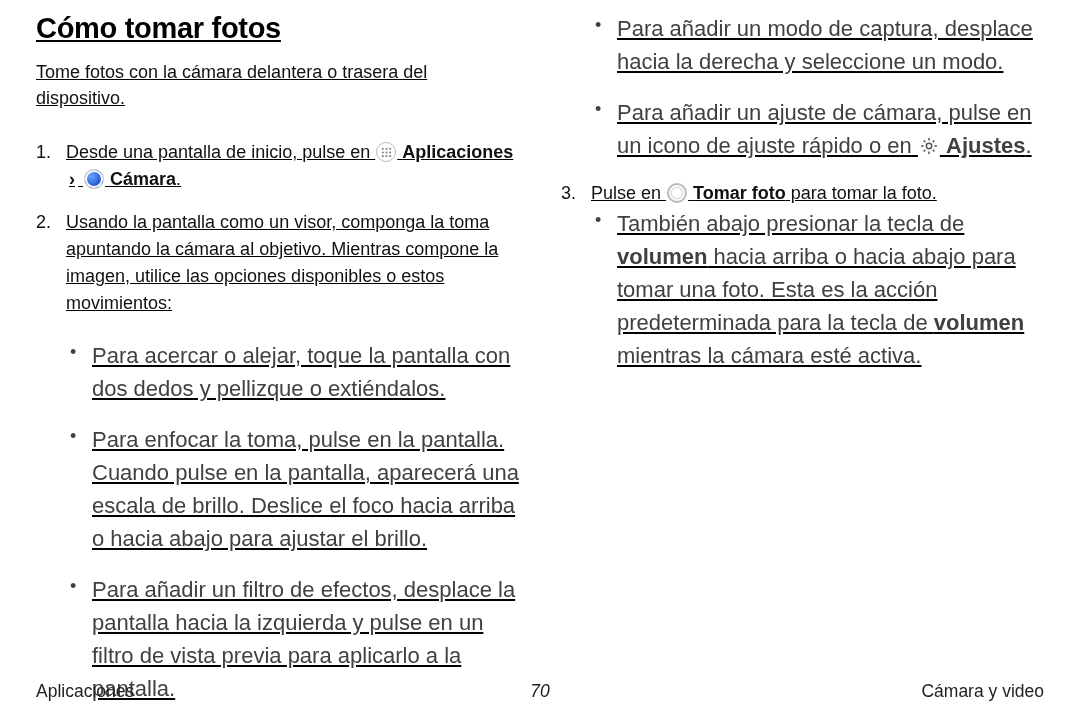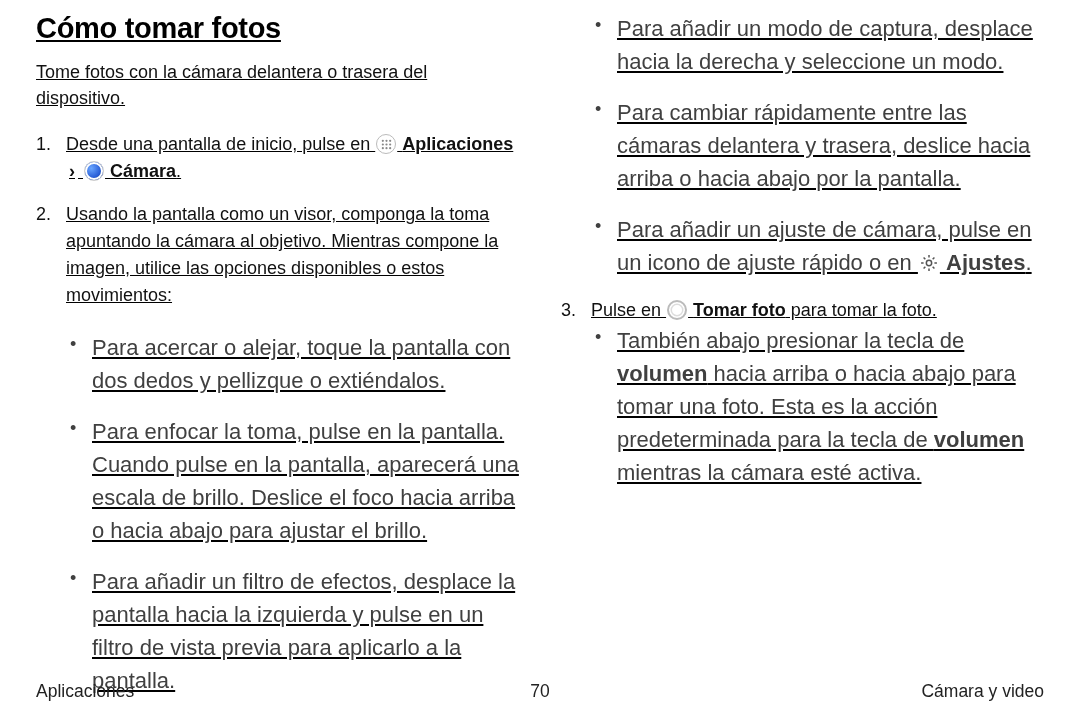--- a/index.html
+++ b/index.html
@@ -23,21 +23,21 @@
   }
   h1 {
     font-size: 29px;
     font-weight: 700;
     margin-bottom: 14px;
     letter-spacing: -0.3px;
   }
   .intro {
     font-size: 18px;
     line-height: 1.45;
-    margin-bottom: 20px;
+    margin-bottom: 28px;
     color: #111;
   }
   ol {
     list-style: none;
     counter-reset: step;
   }
   ol > li {
     counter-increment: step;
     position: relative;
     padding-left: 30px;
@@ -113,20 +113,21 @@
     right: 36px;
     display: flex;
     justify-content: space-between;
     font-size: 17.5px;
     color: #222;
   }
   .footer .center {
     position: absolute;
     left: 50%;
     transform: translateX(-50%);
+    font-style: italic;
   }
 </style>
 </head>
 <body>
 
 <div class="columns">
 
   <div class="col col-left">
     <h1>Cómo tomar fotos</h1>
     <p class="intro">Tome fotos con la cámara delantera o trasera del dispositivo.</p>
@@ -162,21 +163,20 @@
           <li>Para enfocar la toma, pulse en la pantalla. Cuando pulse en la pantalla, aparecerá una escala de brillo. Deslice el foco hacia arriba o hacia abajo para ajustar el brillo.</li>
           <li>Para añadir un filtro de efectos, desplace la pantalla hacia la izquierda y pulse en un filtro de vista previa para aplicarlo a la pantalla.</li>
         </ul>
       </li>
     </ol>
   </div>
 
   <div class="col col-right">
     <ul class="top-level" style="padding-left:30px;">
       <li>Para añadir un modo de captura, desplace hacia la derecha y seleccione un modo.</li>
-      <li>Para cambiar rápidamente entre las cámaras delantera y trasera, deslice hacia arriba o hacia abajo por la pantalla.</li>
       <li>
         <span>Para añadir un ajuste de cámara, pulse en un icono de ajuste rápido o en </span>
         <span class="icon icon-settings">
           <svg viewBox="0 0 24 24" fill="none" stroke="#555" stroke-width="1.8">
               <circle cx="12" cy="12" r="3.2"></circle>
               <path d="M12 2.5v3M12 18.5v3M21.5 12h-3M5.5 12h-3M18.5 5.5l-2.1 2.1M7.6 16.4l-2.1 2.1M18.5 18.5l-2.1-2.1M7.6 7.6 5.5 5.5"></path>
             </svg>
         </span>
         <strong>Ajustes</strong><span>.</span>
       </li>

